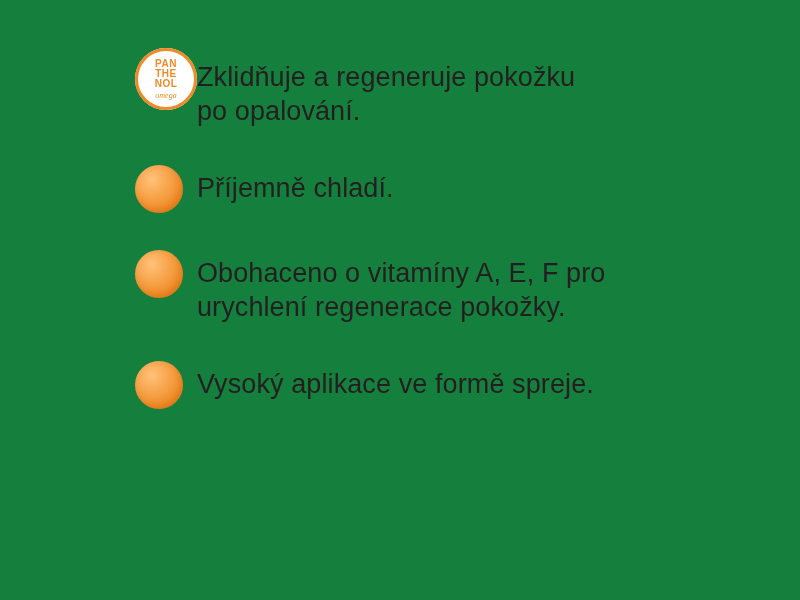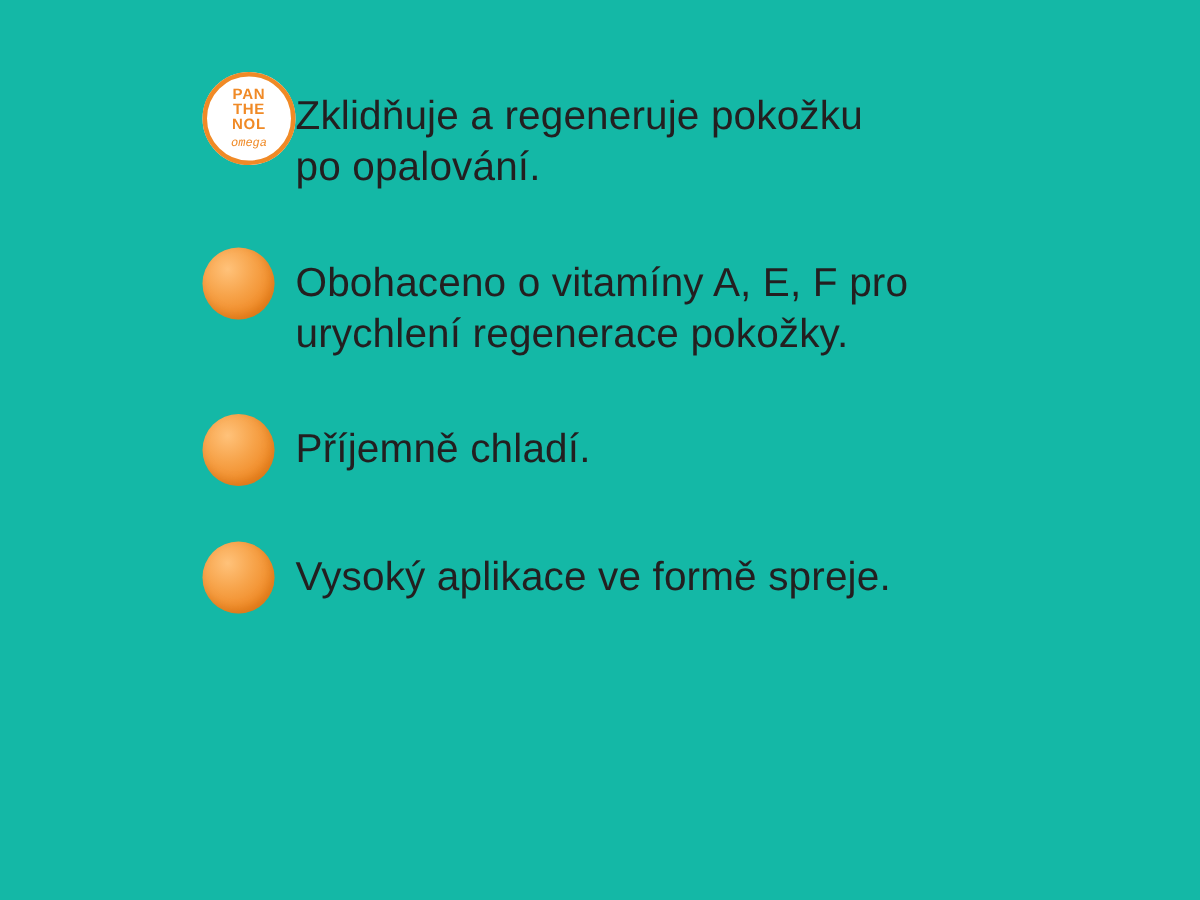--- a/index.html
+++ b/index.html
@@ -11,21 +11,21 @@
     width: 800px;
     height: 600px;
     font-family: "Liberation Sans", sans-serif;
     color: #231f20;
     overflow: hidden;
   }
   .page {
     position: relative;
     width: 800px;
     height: 600px;
-    background: #14b8a6;
+    background: #15803d;
   }
   .feature-list {
     position: absolute;
     left: 135px;
     top: 48px;
     width: 600px;
     display: flex;
     flex-direction: column;
   }
   .feature-row {
@@ -69,21 +69,21 @@
   }
   .logo-line {
     font-family: "Liberation Sans", sans-serif;
     font-weight: bold;
     font-size: 10px;
     line-height: 10px;
     letter-spacing: 0.5px;
     color: #f08a26;
   }
   .logo-sub {
-    font-family: Liberation Mono, monospace;
+    font-family: Liberation Serif, serif;
     font-style: italic;
     font-size: 8px;
     line-height: 9px;
     color: #f08a26;
     margin-top: 2px;
   }
   .feature-text {
     flex: 1;
     font-size: 27px;
     line-height: 34px;
@@ -111,33 +111,33 @@
             <div class="logo-line">NOL</div>
             <div class="logo-sub">omega</div>
           </div>
         </div>
       </div>
       <div class="feature-text">Zklidňuje a regeneruje pokožku
 po opalování.</div>
     </div>
 
 
+    <div class="feature-row row-4">
+      <div class="bullet-wrap">
+        <div class="dot"></div>
+      </div>
+      <div class="feature-text">Příjemně chladí.</div>
+    </div>
+
     <div class="feature-row row-3">
       <div class="bullet-wrap">
         <div class="dot"></div>
       </div>
       <div class="feature-text">Obohaceno o vitamíny A, E, F pro
 urychlení regenerace pokožky.</div>
-    </div>
-
-    <div class="feature-row row-4">
-      <div class="bullet-wrap">
-        <div class="dot"></div>
-      </div>
-      <div class="feature-text">Příjemně chladí.</div>
     </div>
 
     <div class="feature-row row-5">
       <div class="bullet-wrap">
         <div class="dot"></div>
       </div>
       <div class="feature-text">Vysoký aplikace ve formě spreje.</div>
     </div>
 
   </div>

